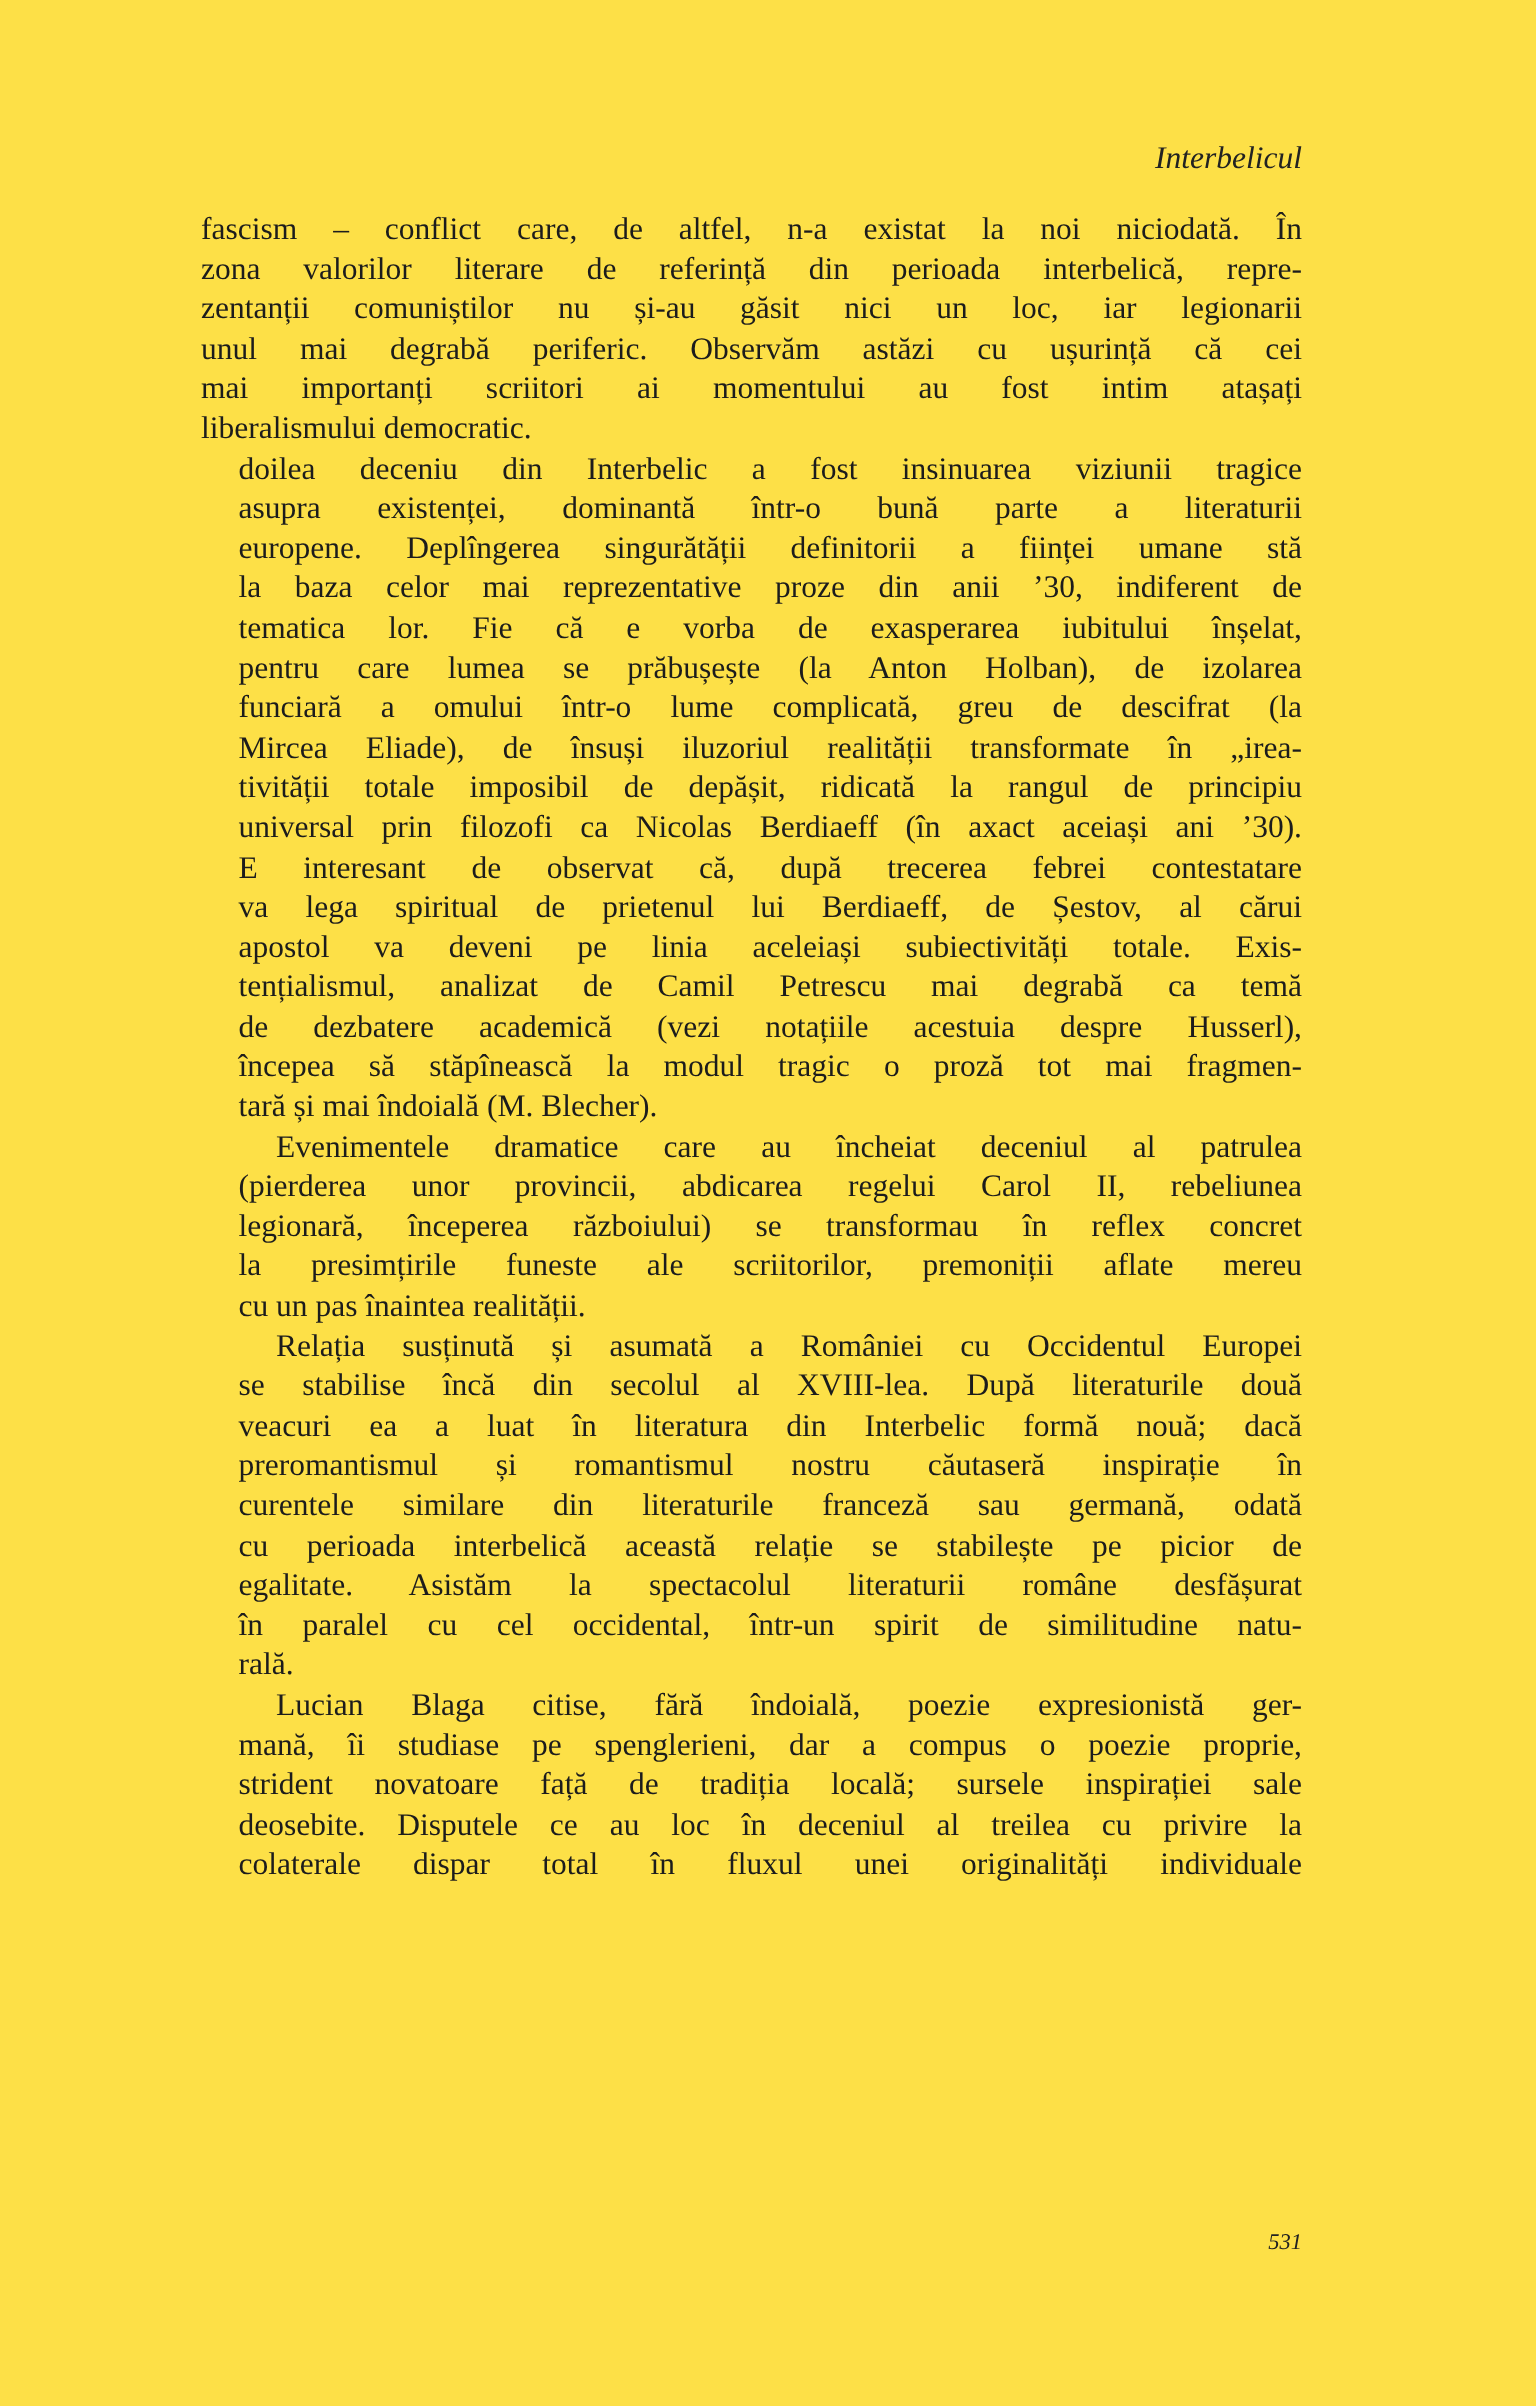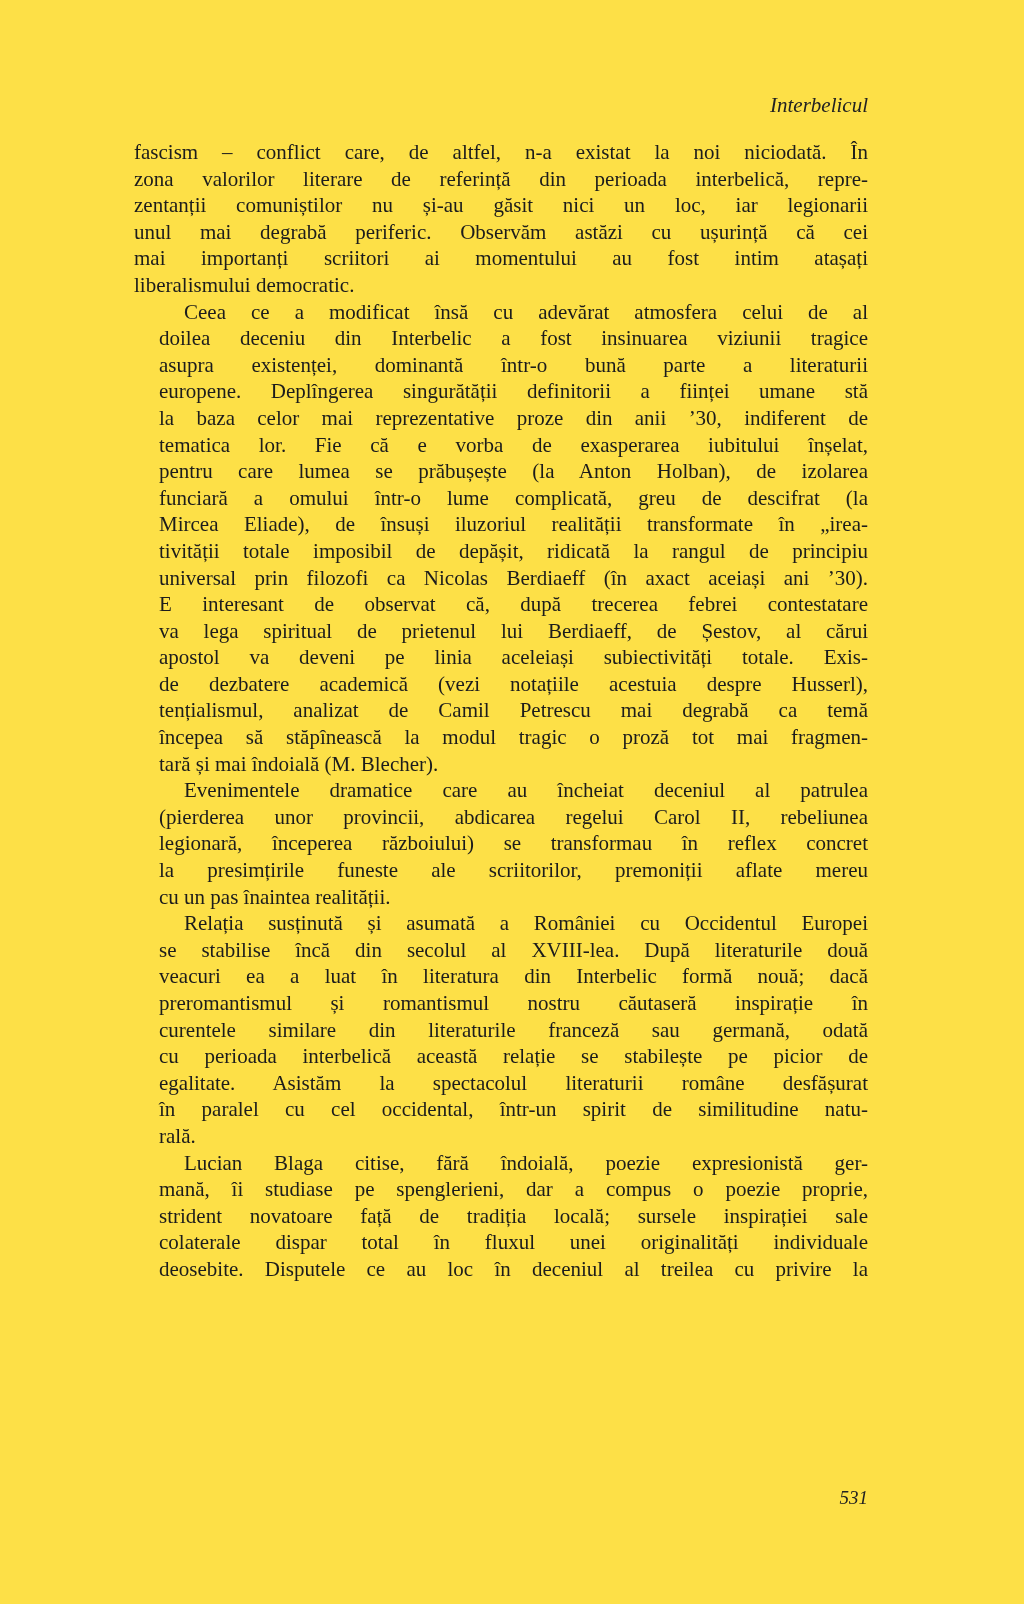--- a/index.html
+++ b/index.html
@@ -17,55 +17,54 @@
     position: absolute; left: 134px; top: 139px; width: 734px;
     font-size: 21px; line-height: 26.6px; text-align: justify;
     hyphens: manual;
   }
   .body-text p { margin: 0; text-indent: 0; }
   .body-text p.indent { text-indent: 25px; }
   .line { display: block; text-align: justify; text-align-last: justify; white-space: nowrap; }
   .line.last { text-align-last: left; }
   .folio {
     position: absolute; top: 1487px; right: 156px;
-    font-style: italic; font-size: 19px; color: #222;
+    font-style: italic; font-size: 15px; color: #222;
   }
 </style>
 </head>
 <body>
 
 <div class="page">
   <div class="running-head">Interbelicul</div>
 
   <div class="body-text">
     <p>
       <span class="line">fascism – conflict care, de altfel, n-a existat la noi niciodată. În</span>
       <span class="line">zona valorilor literare de referință din perioada interbelică, repre-</span>
       <span class="line">zentanții comuniștilor nu și-au găsit nici un loc, iar legionarii</span>
       <span class="line">unul mai degrabă periferic. Observăm astăzi cu ușurință că cei</span>
       <span class="line">mai importanți scriitori ai momentului au fost intim atașați</span>
       <span class="line last">liberalismului democratic.</span>
     </p>
     <p class="indent">
-      <span class="line" style="padding-left:25px">Ceea ce a modificat însă cu adevărat atmosfera celui de al</span>
       <span class="line">doilea deceniu din Interbelic a fost insinuarea viziunii tragice</span>
       <span class="line">asupra existenței, dominantă într-o bună parte a literaturii</span>
       <span class="line">europene. Deplîngerea singurătății definitorii a ființei umane stă</span>
       <span class="line">la baza celor mai reprezentative proze din anii ’30, indiferent de</span>
       <span class="line">tematica lor. Fie că e vorba de exasperarea iubitului înșelat,</span>
       <span class="line">pentru care lumea se prăbușește (la Anton Holban), de izolarea</span>
       <span class="line">funciară a omului într-o lume complicată, greu de descifrat (la</span>
       <span class="line">Mircea Eliade), de însuși iluzoriul realității transformate în „irea-</span>
       <span class="line">tivității totale imposibil de depășit, ridicată la rangul de principiu</span>
       <span class="line">universal prin filozofi ca Nicolas Berdiaeff (în axact aceiași ani ’30).</span>
       <span class="line">E interesant de observat că, după trecerea febrei contestatare</span>
       <span class="line">va lega spiritual de prietenul lui Berdiaeff, de Șestov, al cărui</span>
       <span class="line">apostol va deveni pe linia aceleiași subiectivități totale. Exis-</span>
+      <span class="line">tențialismul, analizat de Camil Petrescu mai degrabă ca temă</span>
       <span class="line">de dezbatere academică (vezi notațiile acestuia despre Husserl),</span>
-      <span class="line">tențialismul, analizat de Camil Petrescu mai degrabă ca temă</span>
       <span class="line">începea să stăpînească la modul tragic o proză tot mai fragmen-</span>
       <span class="line last">tară și mai îndoială (M. Blecher).</span>
     </p>
     <p class="indent">
       <span class="line" style="padding-left:25px">Evenimentele dramatice care au încheiat deceniul al patrulea</span>
       <span class="line">(pierderea unor provincii, abdicarea regelui Carol II, rebeliunea</span>
       <span class="line">legionară, începerea războiului) se transformau în reflex concret</span>
       <span class="line">la presimțirile funeste ale scriitorilor, premoniții aflate mereu</span>
       <span class="line last">cu un pas înaintea realității.</span>
     </p>
@@ -77,19 +76,19 @@
       <span class="line">curentele similare din literaturile franceză sau germană, odată</span>
       <span class="line">cu perioada interbelică această relație se stabilește pe picior de</span>
       <span class="line">egalitate. Asistăm la spectacolul literaturii române desfășurat</span>
       <span class="line">în paralel cu cel occidental, într-un spirit de similitudine natu-</span>
       <span class="line last">rală.</span>
     </p>
     <p class="indent">
       <span class="line" style="padding-left:25px">Lucian Blaga citise, fără îndoială, poezie expresionistă ger-</span>
       <span class="line">mană, îi studiase pe spenglerieni, dar a compus o poezie proprie,</span>
       <span class="line">strident novatoare față de tradiția locală; sursele inspirației sale</span>
+      <span class="line">deosebite. Disputele ce au loc în deceniul al treilea cu privire la</span>
       <span class="line">colaterale dispar total în fluxul unei originalități individuale</span>
-      <span class="line">deosebite. Disputele ce au loc în deceniul al treilea cu privire la</span>
     </p>
   </div>
 
   <div class="folio">531</div>
 </div>
 
 </body></html>

